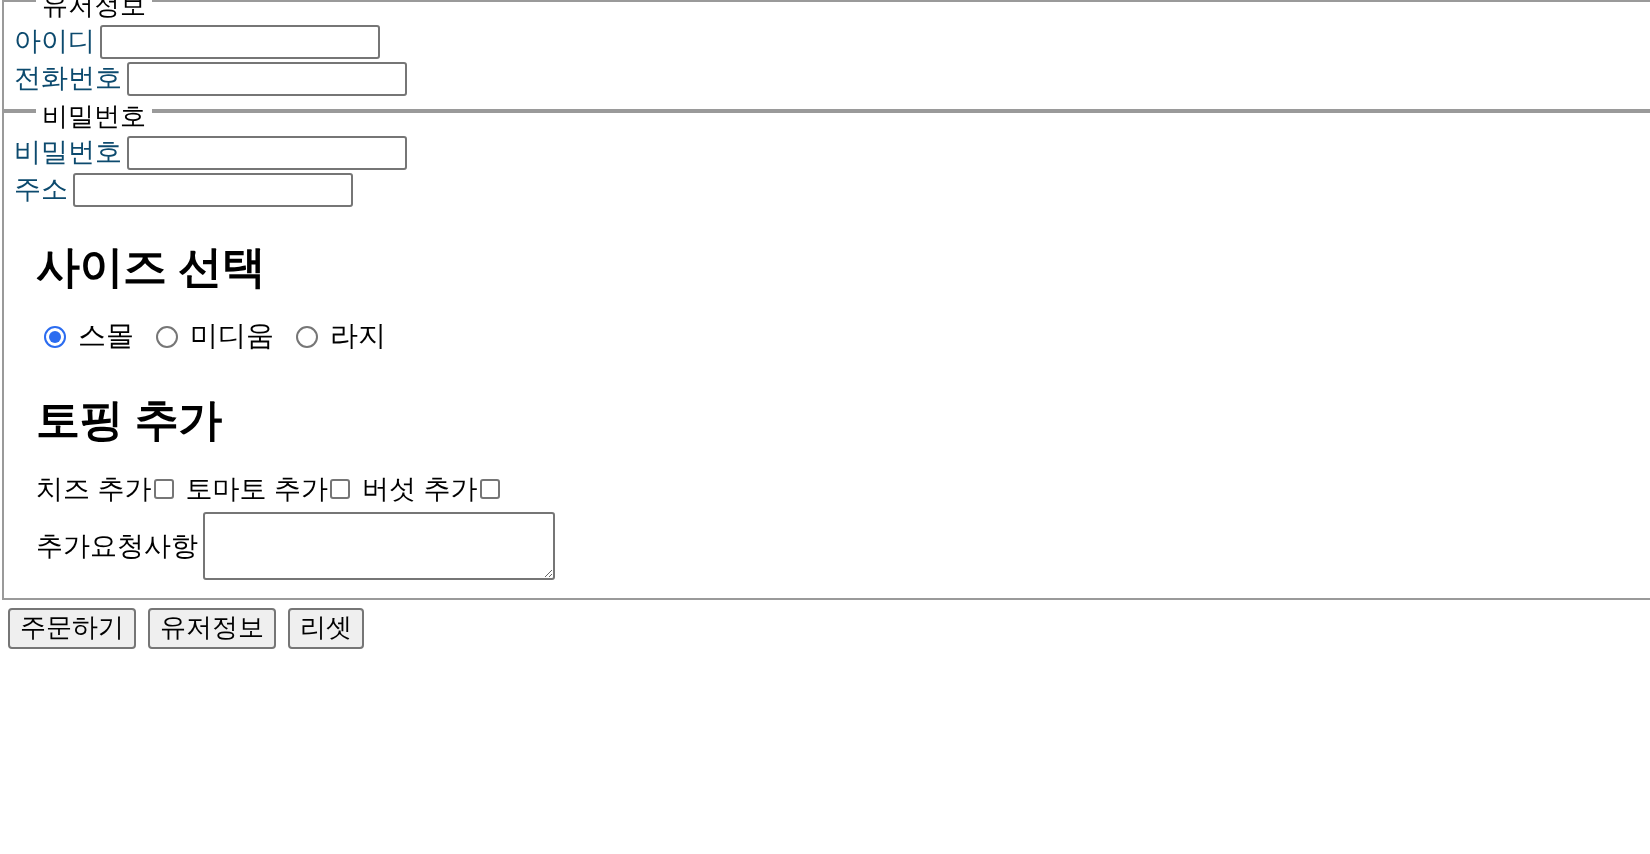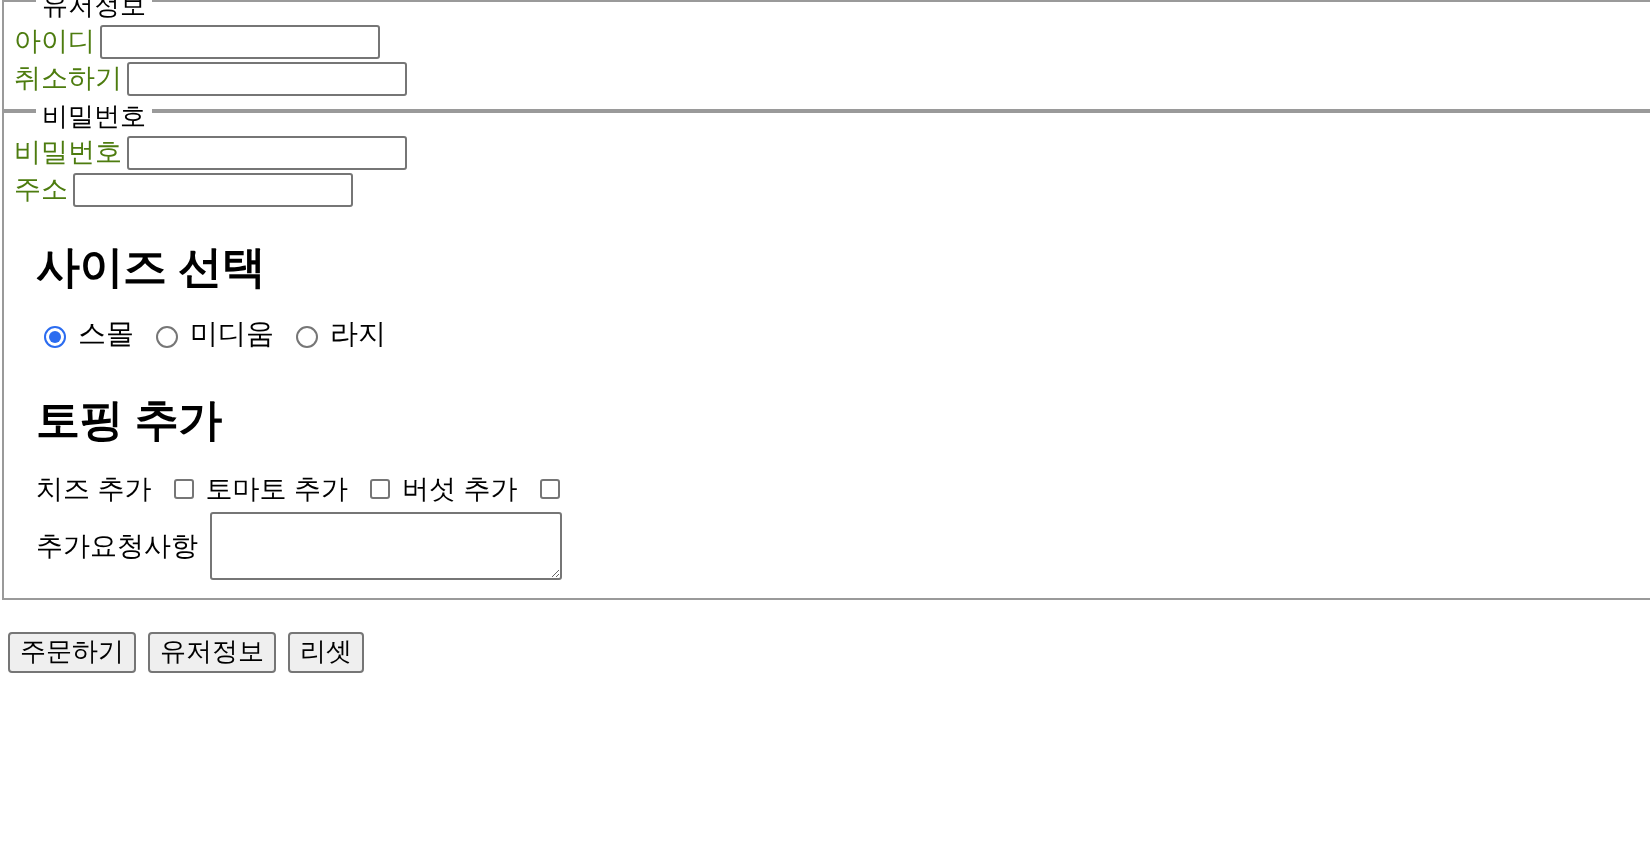--- a/index.html
+++ b/index.html
@@ -49,21 +49,21 @@
   .row {
     display: flex;
     align-items: center;
     margin: 0 0 3px 0;
     white-space: nowrap;
   }
   .field-label {
     font-size: 27px;
     line-height: 1.18;
     padding-right: 5px;
-    color: #4d7c0f;
+    color: #0c4a6e;
     text-align: right;
   }
 
   
   .text-input {
     font-family: "Liberation Sans", "DejaVu Sans", sans-serif;
     font-size: 16px;
     border: 2px solid;
     border-color: #767676;
     border-radius: 3px;
@@ -125,38 +125,37 @@
     top: 3px;
     width: 12px;
     height: 12px;
     border-radius: 50%;
     background: #2b6cf0;
   }
   .radio-label {
     font-size: 28px;
     padding: 0 8px 0 6px;
     line-height: 1.1;
-    font-family: Liberation Mono, monospace;
   }
 
   
   .check-row {
     display: flex;
     align-items: center;
     margin: 0 0 6px 22px;
     white-space: nowrap;
   }
   .check-opt {
     display: flex;
     align-items: center;
     margin-right: 12px;
   }
   .check-label {
     font-size: 27px;
-    padding-right: 22px;
+    padding-right: 2px;
     line-height: 1.1;
   }
   input[type="checkbox"] {
     -webkit-appearance: none;
     appearance: none;
     width: 20px;
     height: 20px;
     border: 2px solid #767676;
     border-radius: 3px;
     background: #ffffff;
@@ -179,21 +178,21 @@
 
   
   .textarea-row {
     display: flex;
     align-items: center;
     margin: 8px 0 8px 22px;
     white-space: nowrap;
   }
   .textarea-label {
     font-size: 27px;
-    padding-right: 12px;
+    padding-right: 5px;
     line-height: 1.15;
   }
   .req-textarea {
     font-family: "Liberation Sans", "DejaVu Sans", sans-serif;
     font-size: 16px;
     width: 352px;
     height: 68px;
     border: 2px solid #767676;
     border-radius: 3px;
     background: #ffffff;
@@ -216,38 +215,37 @@
     font-family: "Liberation Sans", "DejaVu Sans", sans-serif;
     font-size: 26px;
     line-height: 1.1;
     background: #efefef;
     border: 2px solid #767676;
     border-radius: 4px;
     padding: 3px 10px 5px 10px;
     margin-right: 12px;
     color: #000;
     cursor: default;
-    margin-top: 24px;
   }
 </style>
 </head>
 <body>
 
 <div class="fieldset">
   <div class="legend">유저정보</div>
 
   <div class="fieldset-body">
 
     <div class="row">
       <span class="field-label">아이디</span>
       <input class="text-input input-id" type="text" value="" style="">
     </div>
 
     <div class="row">
-      <span class="field-label">취소하기</span>
+      <span class="field-label">전화번호</span>
       <input class="text-input input-password" type="password" value="" style="">
     </div>
 
   </div>
 </div>
 
 <div class="fieldset">
   <div class="legend">비밀번호</div>
 
   <div class="fieldset-body">

